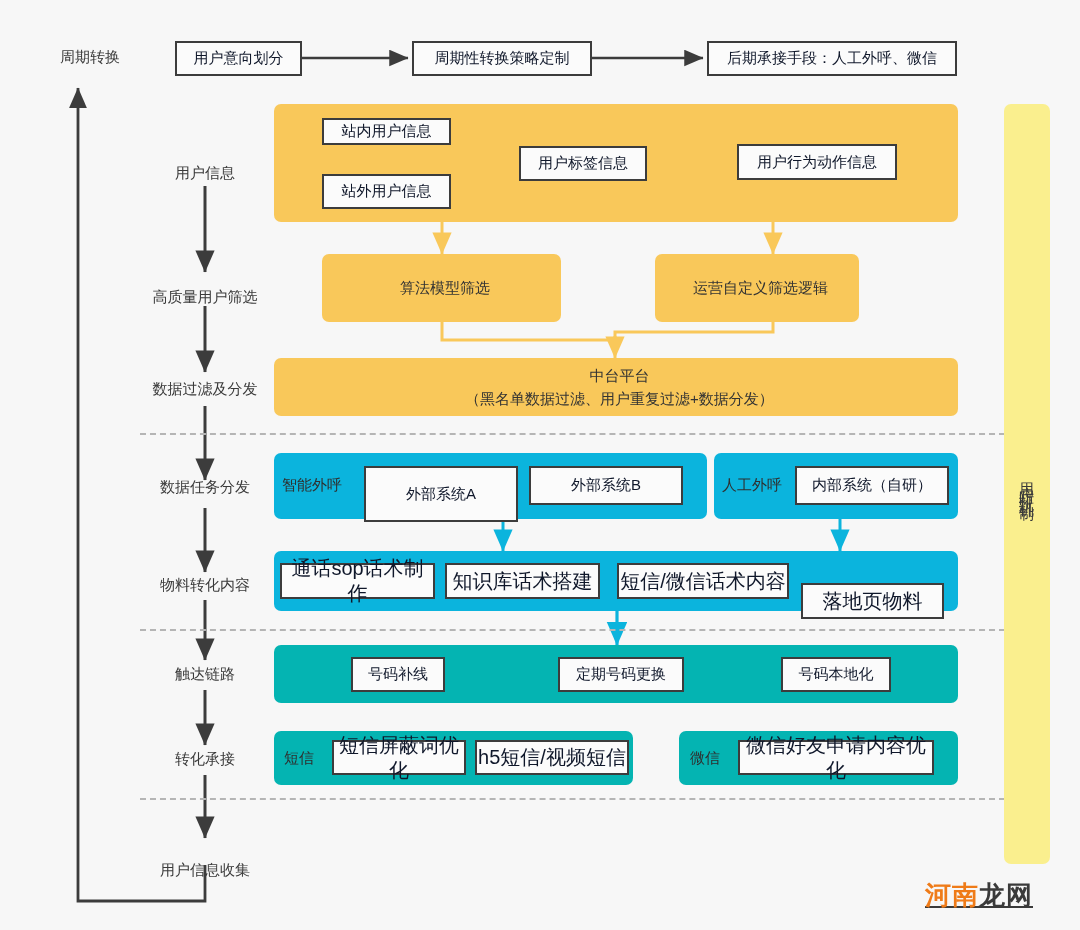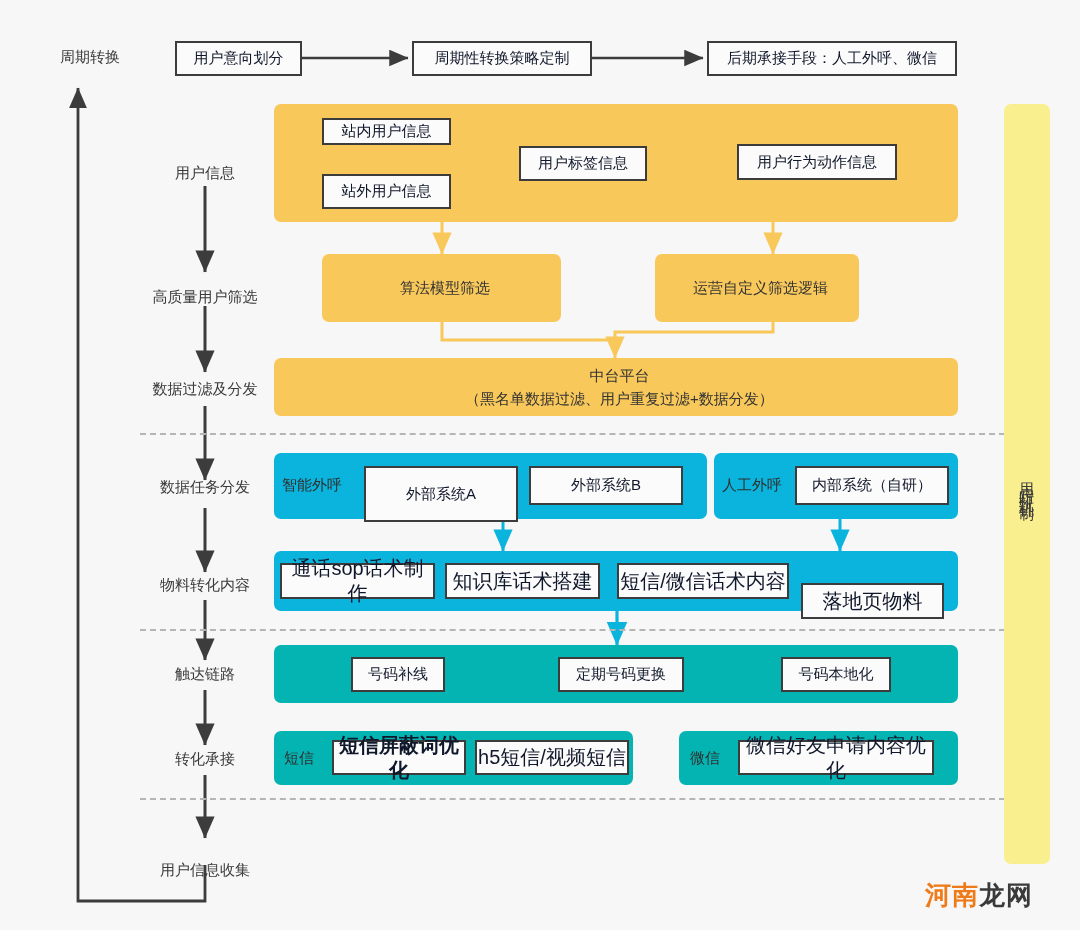--- a/index.html
+++ b/index.html
@@ -215,28 +215,28 @@
   <div class="abs wbox small" style="left:617px; top:563px; width:172px; height:36px;">短信/微信话术内容</div>
   <div class="abs wbox small" style="left:801px; top:563px; width:143px; height:36px;margin-top:20px;">落地页物料</div>
 
   <div class="abs band band-teal" style="left:274px; top:645px; width:684px; height:58px;"></div>
   <div class="abs wbox" style="left:351px; top:657px; width:94px; height:35px;">号码补线</div>
   <div class="abs wbox" style="left:558px; top:657px; width:126px; height:35px;">定期号码更换</div>
   <div class="abs wbox" style="left:781px; top:657px; width:110px; height:35px;">号码本地化</div>
 
   <div class="abs band band-teal" style="left:274px; top:731px; width:359px; height:54px;"></div>
   <div class="abs band-inline-label" style="left:284px; top:749px;">短信</div>
-  <div class="abs wbox small" style="left:332px; top:740px; width:134px; height:35px;font-weight:bold;">短信屏蔽词优化</div>
+  <div class="abs wbox small" style="left:332px; top:740px; width:134px; height:35px;">短信屏蔽词优化</div>
   <div class="abs wbox small" style="left:475px; top:740px; width:154px; height:35px;">h5短信/视频短信</div>
 
   <div class="abs band band-teal" style="left:679px; top:731px; width:279px; height:54px;"></div>
   <div class="abs band-inline-label" style="left:690px; top:749px;">微信</div>
   <div class="abs wbox small" style="left:738px; top:740px; width:196px; height:35px;">微信好友申请内容优化</div>
 
   <div class="abs sidebar-bar" style="left:1004px; top:104px; width:46px; height:760px;">
     <div class="sidebar-text">用户防打扰机制</div>
   </div>
 
-  <div class="abs watermark" style="left:925px; top:878px;">
+  <div class="abs watermark" style="left:925px; top:878px;text-decoration:underline;">
     <span class="wm-a">河南</span><span class="wm-b">龙网</span>
   </div>
 
 </div>
 
 </body></html>

